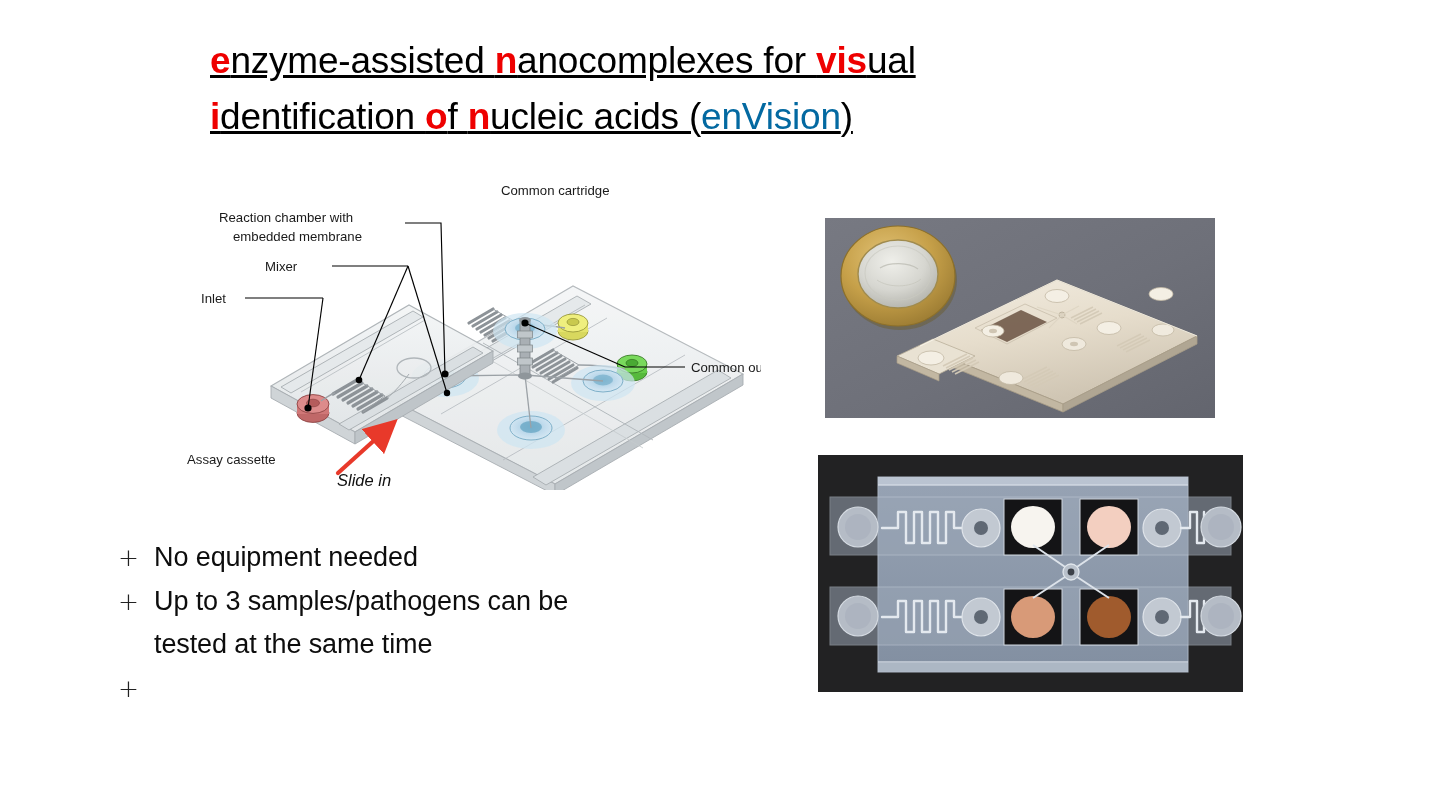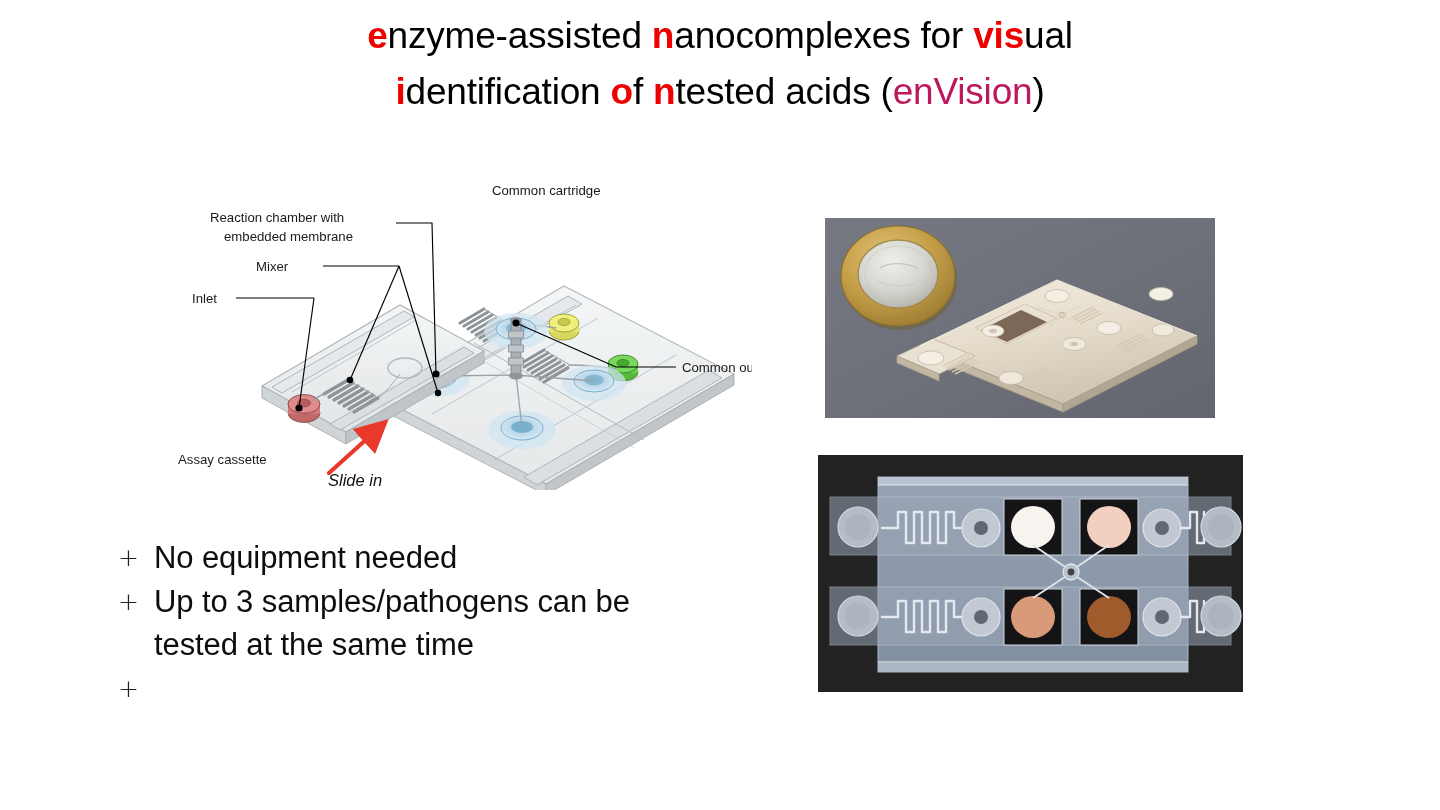--- a/index.html
+++ b/index.html
@@ -7,32 +7,33 @@
     width:1440px;height:810px;
     background:#ffffff;
     font-family:"Liberation Sans", sans-serif;
     overflow:hidden;
     position:relative;
   }
   .slide{position:absolute;left:0;top:0;width:1440px;height:810px;}
 
   
   #title{
-    position:absolute;left:210px;top:8px;width:1020px;
-    text-align:center;
+    position:absolute;left:210px;top:33px;width:1020px;
+    text-align:left;
     font-size:37px;line-height:1.52;
     color:#000000;
     letter-spacing:-0.2px;
+    text-decoration:underline;
   }
   #title .r{color:#ee0000;font-weight:bold;}
-  #title .rn{color:#be185d;font-weight:normal;}
+  #title .rn{color:#0369a1;font-weight:normal;}
 
   
   #diagram-panel{
-    position:absolute;left:164px;top:168px;width:588px;height:322px;
+    position:absolute;left:173px;top:168px;width:588px;height:322px;
     background:#ffffff;
   }
   #diagram-svg{display:block;width:588px;height:322px;}
   .dlabel{
     font-family:"Liberation Sans", sans-serif;
     font-size:13.2px;fill:#1a1a1a;
   }
   .dlabel-italic{
     font-family:"Liberation Sans", sans-serif;
     font-size:16.5px;fill:#111111;font-style:italic;
@@ -48,42 +49,42 @@
     margin-bottom:1px;
   }
   .bmark{
     width:36px;flex:0 0 36px;
     font-size:25px;line-height:43px;
     color:#222;font-weight:300;
     text-align:left;
     font-family:"DejaVu Sans", sans-serif;
   }
   .btext{
-    font-size:31px;line-height:43px;
+    font-size:27px;line-height:43px;
     color:#0d0d0d;
     letter-spacing:-0.1px;
   }
 
   
   .photo{position:absolute;overflow:hidden;}
   #photo-top{left:825px;top:218px;width:390px;height:200px;}
   #photo-bottom{left:818px;top:455px;width:425px;height:237px;}
   .photo svg{display:block;}
 </style>
 </head>
 <body>
 
 <div class="slide">
 
   <div id="title">
     <div>
       <span class="r">e</span><span>nzyme-assisted </span><span class="r">n</span><span>anocomplexes for </span><span class="r">vis</span><span>ual</span>
     </div>
     <div>
-      <span class="r">i</span><span>dentification </span><span class="r">o</span><span>f </span><span class="r">n</span><span>tested acids (</span><span class="rn">enVision</span><span>)</span>
+      <span class="r">i</span><span>dentification </span><span class="r">o</span><span>f </span><span class="r">n</span><span>ucleic acids (</span><span class="rn">enVision</span><span>)</span>
     </div>
   </div>
 
   <div id="diagram-panel">
     <svg id="diagram-svg" viewBox="0 0 588 322" xmlns="http://www.w3.org/2000/svg">
       <defs>
         <linearGradient id="bodyGrad" x1="0" y1="0" x2="0" y2="1">
           <stop offset="0%" stop-color="#f3f5f6"></stop>
           <stop offset="100%" stop-color="#dfe3e5"></stop>
         </linearGradient>

